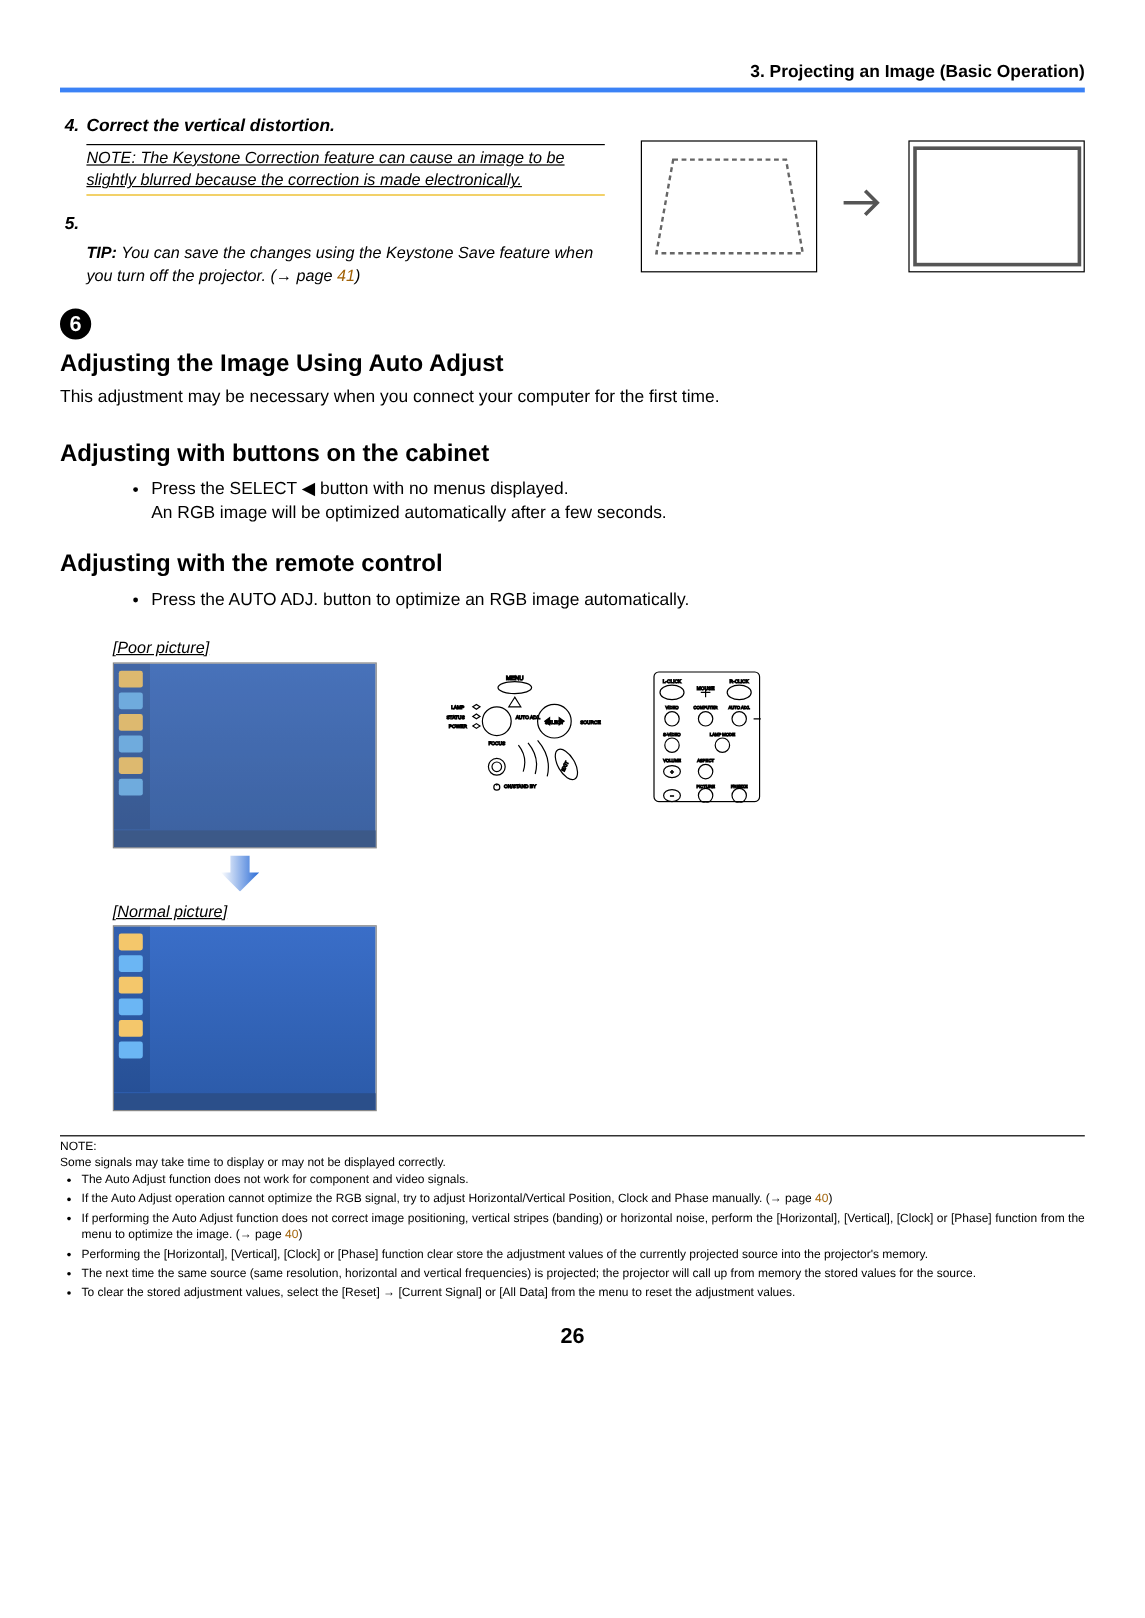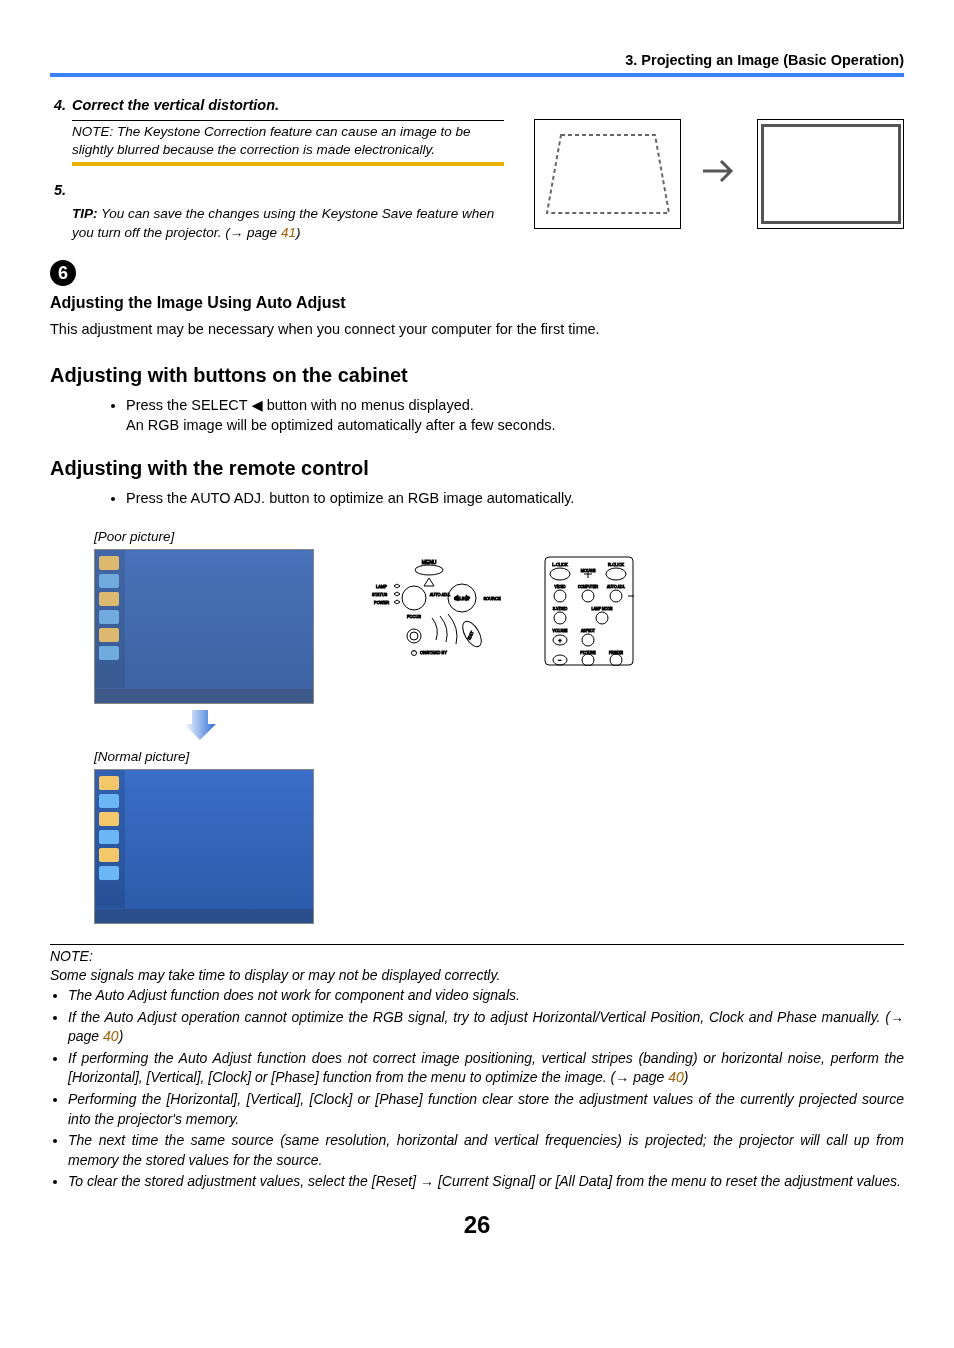--- a/index.html
+++ b/index.html
@@ -21,45 +21,46 @@
     margin-bottom: 18px;
   }
   .two-col { display: flex; gap: 30px; }
   .left-col { flex: 1; }
   .right-col { width: 370px; display:flex; align-items:center; gap:18px; justify-content:center; padding-top:10px;}
   .step-title { font-weight: bold; font-style: italic; display:flex; margin-bottom:4px;}
   .step-num { width: 22px; flex-shrink:0; text-align:right; padding-right:6px;}
   .step-body { padding-left: 22px; font-style: italic; margin-bottom:6px;}
   .note-box {
     border-top: 1px solid #000;
-    border-bottom: 4px solid #eab308;
+    border-bottom: 1px solid #eab308;
     font-style: italic;
     margin: 4px 0 14px 22px;
     padding: 2px 0;
     font-size: 13.5px;
+    text-decoration: underline;
   }
   .tip-box { margin-left:22px; font-style: italic; font-size:13.5px;}
   .tip-box .tip-label { font-weight: bold; }
   .page-ref { color: #a16207; }
   h2.section-heading {
     font-family: "Arial Black", Arial, sans-serif;
     font-weight: 900;
     font-size: 26px;
     margin: 18px 0 6px 0;
     display:flex; align-items:center; gap:8px;
   }
   .circled-num {
     display:inline-flex; width:26px; height:26px; border-radius:50%;
     background:#000; color:#fff; font-size:18px; align-items:center; justify-content:center;
     font-family: Arial, sans-serif;
   }
   h3.sub-heading {
     font-family: "Arial Black", Arial, sans-serif;
     font-weight: 900;
-    font-size: 16px;
+    font-size: 20px;
     margin: 4px 0 4px 0;
   }
   .plain { font-style: normal; margin-bottom:22px;}
   h4.bullet-heading { font-weight:bold; font-size:20px; margin:10px 0 6px 0;}
   ul.bullets { list-style: disc; padding-left: 40px; margin-bottom:18px;}
   ul.bullets li { margin-bottom:2px;margin-left:36px; }
   .caption { font-style: italic; font-size:13.5px; margin:2px 0 2px 22px;}
   .screenshot {
     width: 220px; height: 155px; background: linear-gradient(180deg,#3a6ec8,#2b5aa8);
     position: relative; margin-left:22px; border:1px solid #888;
@@ -72,32 +73,32 @@
   .screenshot::after{
     content:""; position:absolute; left:0; right:0; bottom:0; height:14px;
     background:#2b4f8a;
   }
   .sc-icons { position:absolute; left:4px; top:6px; display:flex; flex-direction:column; gap:4px;}
   .sc-icons span{ width:20px; height:14px; background:#f4c76b; border-radius:2px; display:block;}
   .sc-icons span:nth-child(even){ background:#6bb6f4;}
   .down-arrow { width:36px; margin-left:110px; padding:6px 0;}
   .down-arrow svg{ display:block;}
   .note-rule { border-top:1px solid #000; margin-top:6px; padding-top:2px;}
-  .note-section { font-style: italic; font-size:14px;}
+  .note-section { font-size:10px;}
   .note-section ul { list-style: disc; padding-left:18px;}
   .note-section li { margin-bottom:2px; text-align:justify;}
-  .page-num { text-align:center; font-weight:bold; font-size:24px; margin-top:16px;}
+  .page-num { text-align:center; font-weight:bold; font-size:18px; margin-top:16px;}
   .keystone-shape { position:relative; width:160px; height:110px; border:1px solid #000; background:#fff; display:flex; align-items:center; justify-content:center;}
   .trap { width:130px; height:90px; position:relative;}
   .trap svg{ width:100%; height:100%;}
   .rect-shape{ width:140px; height:100px; border:3px solid #555;}
   .arrow-right svg{ width:40px; height:40px;}
   .remote-svg, .panel-svg { fill:none; stroke:#000; stroke-width:1;}
   .figures-row{ display:flex; align-items:flex-start; gap:40px; margin:12px 0 20px 22px;}
-  .figures-row > div{ flex:0 0 auto;}
+  .figures-row > div{ flex:0 0 auto;text-decoration:underline;}
   .screenshots-col{ display:flex; flex-direction:column;}
   .panel-box{ width:150px;}
   .remote-box{ width:90px;}
 </style>
 </head>
 <body>
 
 <div class="top-header">3. Projecting an Image (Basic Operation)</div>
 
 <div class="two-col">

